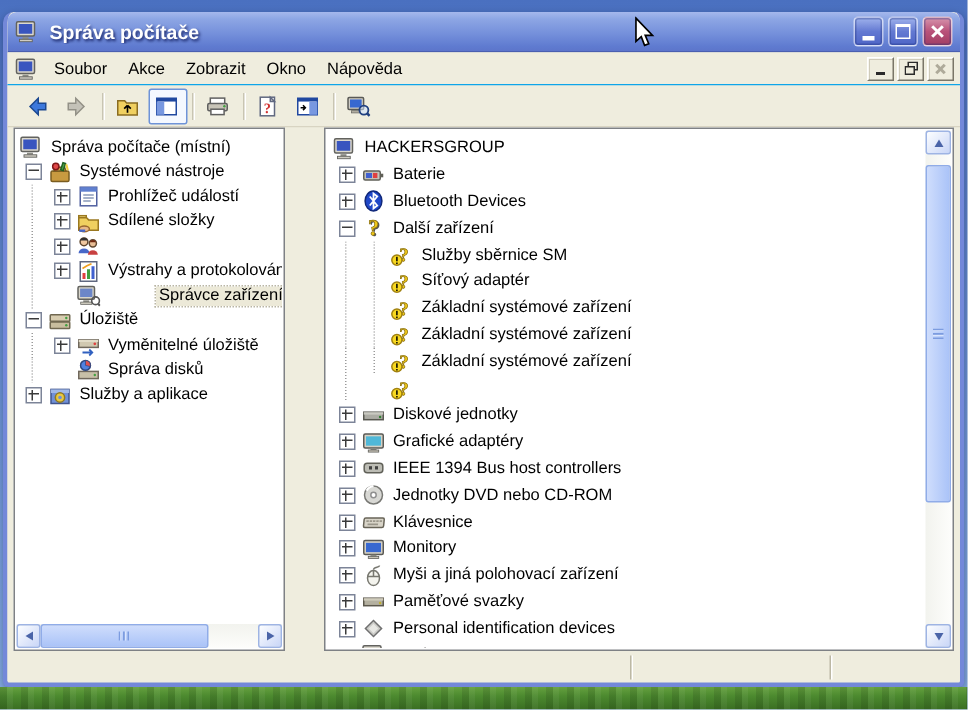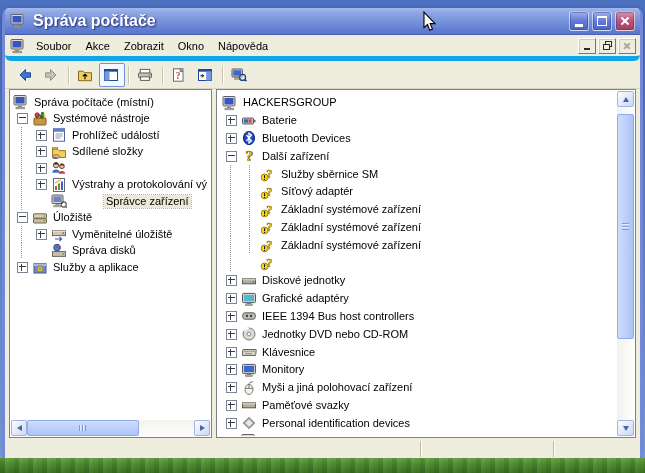--- a/index.html
+++ b/index.html
@@ -13,52 +13,52 @@
     background:
       repeating-linear-gradient(90deg,rgba(0,0,0,.10) 0 5px,rgba(255,255,255,.05) 5px 9px,transparent 9px 14px),
       linear-gradient(180deg,#65a03f 0%,#4c8a2f 40%,#3a6e22 100%);}
   
   .window{position:absolute;left:2px;top:8px;width:641px;height:450px;box-sizing:border-box;
     border:3px solid var(--window-border,#7388D9);border-top:none;border-radius:7px 7px 4px 4px;
     background:var(--menu-bg,#EFEDDE);box-shadow:0 2px 6px rgba(0,0,30,.35);}
   .titlebar{height:26px;display:flex;align-items:center;padding:0 5px;border-radius:6px 6px 0 0;
     background:linear-gradient(180deg,#A5B8EC 0%,var(--titlebar-top,#8DA6E4) 18%,#7590DB 55%,var(--titlebar-bottom,#5F7BD0) 88%,#49429f 200%);
     border-bottom:1px solid #4A5FB0;}
-  .title-text{flex:1;margin-left:4px;font-size:16px;font-weight:bold;color:#fff;
+  .title-text{flex:1;margin-left:4px;font-size:13px;font-weight:bold;color:#fff;
     text-shadow:1px 1px 2px rgba(15,25,90,.9);white-space:nowrap;overflow:hidden;}
   .tb{width:18px;height:18px;margin-left:3px;border-radius:3px;flex:none;position:relative;
     border:1px solid rgba(255,255,255,.6);box-shadow:inset 0 0 0 1px rgba(30,45,120,.35);
     display:flex;align-items:center;justify-content:center;}
   .tb.blue{background:linear-gradient(180deg,#9FB2EC,#6379D2 50%,#4E65C6);}
   .tb.red{background:linear-gradient(180deg,#D693AC,var(--close-button,#B9527A) 50%,#A13E64);}
   .gl-min{width:8px;height:3px;background:#fff;margin-top:9px;}
   .gl-max{width:8px;height:7px;border:1px solid #fff;border-top:2px solid #fff;}
   .gl-x{position:relative;width:10px;height:10px;}
   .gl-x::before,.gl-x::after{content:'';position:absolute;left:4px;top:0;width:2px;height:10px;background:#fff;}
   .gl-x::before{transform:rotate(45deg);}  .gl-x::after{transform:rotate(-45deg);}
   
   .menubar{height:21px;display:flex;align-items:center;padding:0 4px 0 5px;background:var(--menu-bg,#EFEDDE);
-    border-bottom:5px solid #0ea5e9;border-radius:6px;}
+    border-bottom:1px solid #0ea5e9;}
   .menu-item{padding:2px 7px;cursor:default;}
   .mdi-group{margin-left:auto;display:flex;}
   .mdi{width:16px;height:14px;margin-left:2px;background:#EFEDDE;display:flex;align-items:center;justify-content:center;
     border:1px solid;border-color:#FFFFFF #7A7668 #7A7668 #FFFFFF;box-shadow:1px 1px 0 #CFCBBA inset;}
   .mdi-min{width:6px;height:2px;background:#2A2A2A;margin-top:6px;}
   .gl-x.dis::before,.gl-x.dis::after{background:#AEAA9A;}
   .gl-x.small{width:8px;height:8px;} .gl-x.small::before,.gl-x.small::after{left:3px;height:8px;width:2px;}
   
   .toolbar{height:27px;display:flex;align-items:center;padding-left:8px;background:var(--menu-bg,#EFEDDE);
     border-bottom:1px solid #D8D4C2;}
   .tb-btn{width:24px;height:22px;display:flex;align-items:center;justify-content:center;border:1px solid transparent;border-radius:2px;}
   .tb-btn.pressed{background:#F4F8FF;border-color:#6E93D8;}
   .tb-sep{width:1px;height:18px;background:#C9C5B2;border-right:1px solid #FFFFFF;margin:0 3px;}
   
   .main{position:relative;height:349px;background:var(--menu-bg,#EFEDDE);}
   .pane{position:absolute;top:0;height:349px;background:#fff;border:1px solid #7E8185;box-sizing:border-box;}
-  .left-pane{left:4px;width:203px;}
+  .left-pane{left:4px;width:181px;}
   .right-pane{left:211px;right:4px;}
   .lt-tree{position:absolute;left:1px;right:1px;top:1px;bottom:17px;overflow:hidden;padding:3px 0 0 2px;}
   .rt-tree{position:absolute;left:1px;right:18px;top:1px;bottom:1px;overflow:hidden;padding:3px 0 12px 4px;}
   .tree-row{display:flex;align-items:center;white-space:nowrap;}
   .lt-row{height:16.5px;} .rt-row{height:17.8px;}
   .cell{width:19px;height:100%;flex:none;position:relative;display:flex;align-items:center;}
   .cell.guide::before{content:'';position:absolute;left:8px;top:0;bottom:0;width:1px;
     background-image:linear-gradient(180deg,#9A9A9A 1px,transparent 1px);background-size:1px 2px;}
   .expander{width:9px;height:9px;margin-left:4px;background:#fff;border:1px solid #7C8498;position:relative;flex:none;}
   .expander::before{content:'';position:absolute;left:1px;right:1px;top:3px;height:1px;background:#3A3A3A;}

